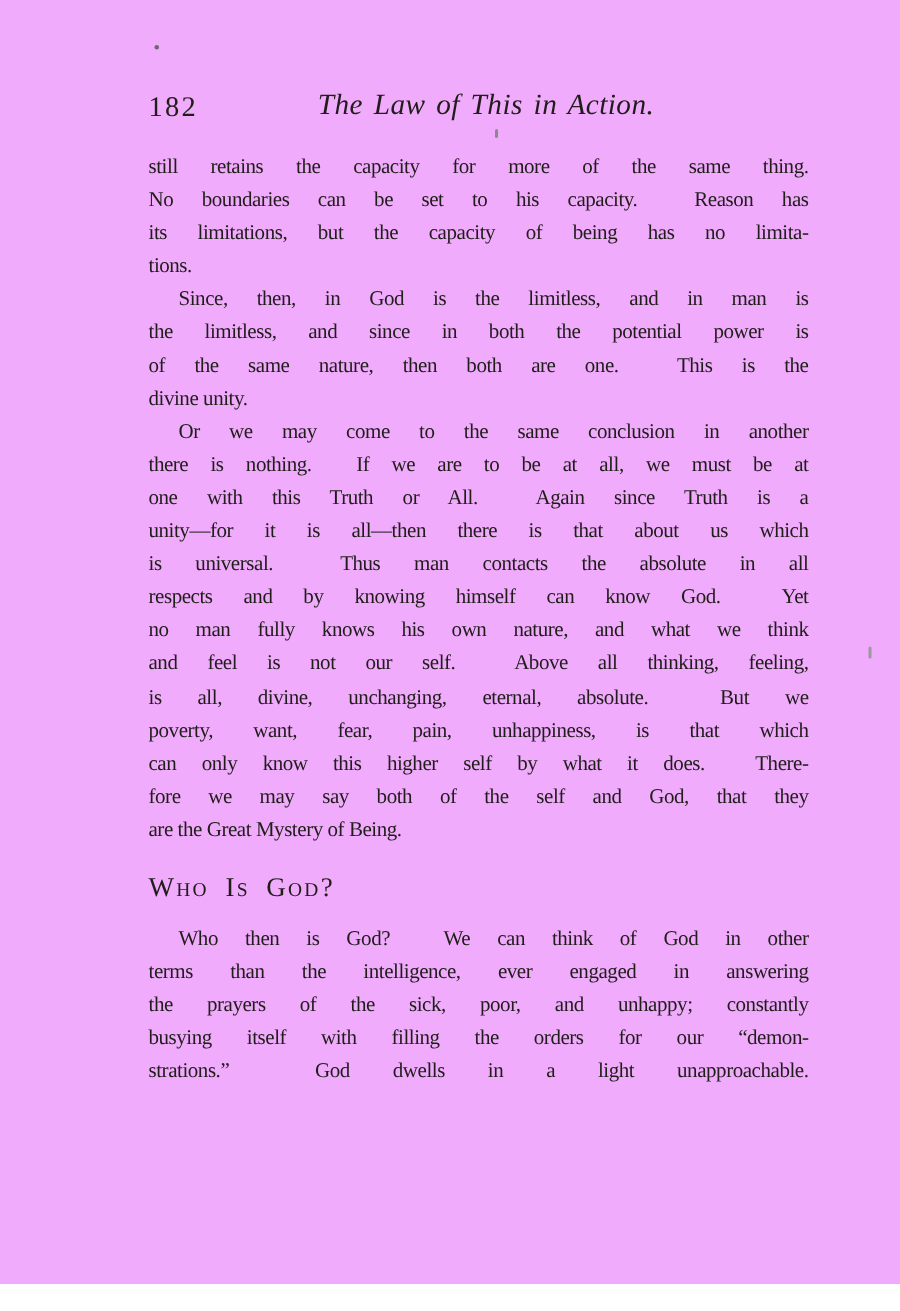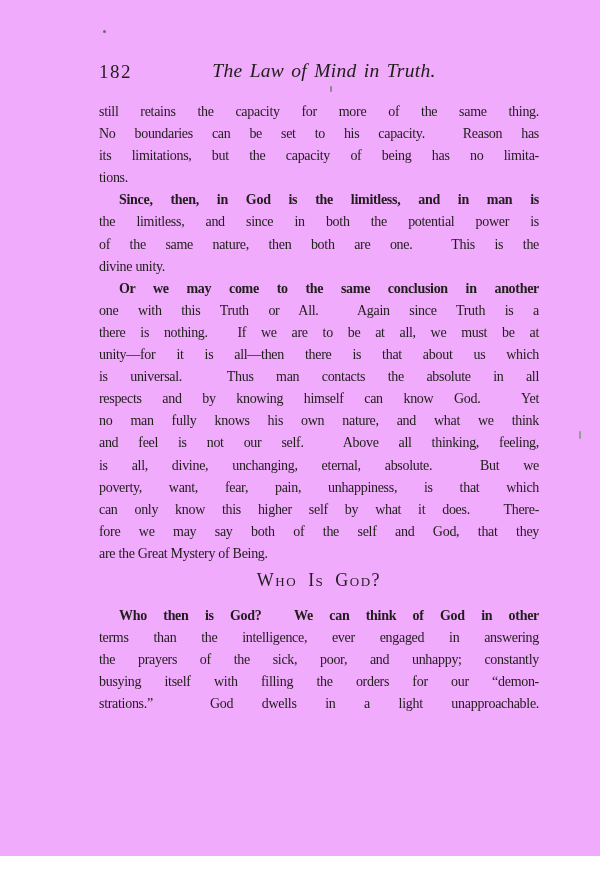--- a/index.html
+++ b/index.html
@@ -27,60 +27,59 @@
     position:absolute;top:101px;left:99px;width:440px;
   }
   .line{
     font-size:14px;line-height:22.1px;letter-spacing:-0.3px;
     text-align:left;
   }
   .line.j{
     text-align:justify;
     text-align-last:justify;
   }
-  .line.ind{ text-indent:20px;font-weight:bold; }
+  .line.ind{ text-indent:20px; }
   .it{ }
   .heading{
     font-size:18px;line-height:22px;
-    text-align:center;
     font-variant:small-caps;
     letter-spacing:1.5px;word-spacing:5px;
-    margin:4px 0 14px 0;
+    margin:15px 0 14px 0;
   }
   .speck{ position:absolute;background:#6b6b6b; }
   .speck-dot{ left:103px;top:30px;width:3px;height:3px;border-radius:50%; }
   .speck-tick{ left:330px;top:86px;width:2px;height:6px;background:#8a8a8a;border-radius:1px; }
   .speck-mark{ left:579px;top:431px;width:2px;height:8px;background:#9a9a9a;border-radius:1px; }
 </style>
 </head>
 <body>
 
 <div class="page">
 
   <span class="speck speck-dot"></span>
   <span class="speck speck-tick"></span>
   <span class="speck speck-mark"></span>
 
   <div class="page-header">
     <span class="page-number">182</span>
-    <span class="running-title">The Law of Mind in Truth.</span>
+    <span class="running-title">The Law of This in Action.</span>
   </div>
 
   <div class="text-block">
       <div class="line j"><span>still retains the capacity for more of the same thing.</span></div>
       <div class="line j"><span>No boundaries can be set to his capacity.&nbsp; Reason has</span></div>
       <div class="line j"><span>its limitations, but the </span><span class="it">capacity of being</span><span> has no limita-</span></div>
       <div class="line"><span>tions.</span></div>
       <div class="line j ind"><span>Since, then, in God is the limitless, and in man is</span></div>
       <div class="line j"><span>the limitless, and since in both the potential power is</span></div>
       <div class="line j"><span>of the same nature, then both are one.&nbsp; This is the</span></div>
       <div class="line"><span>divine unity.</span></div>
       <div class="line j ind"><span>Or we may come to the same conclusion in another</span></div>
+      <div class="line j"><span>there is nothing.&nbsp; If we are to be at all, we must be at</span></div>
       <div class="line j"><span>one with this Truth or All.&nbsp; Again since Truth is a</span></div>
-      <div class="line j"><span>there is nothing.&nbsp; If we are to be at all, we must be at</span></div>
       <div class="line j"><span>unity—for it is all—then there is that about us which</span></div>
       <div class="line j"><span>is universal.&nbsp; Thus man contacts the absolute in all</span></div>
       <div class="line j"><span>respects and by knowing himself can know God.&nbsp; Yet</span></div>
       <div class="line j"><span>no man fully knows his own nature, and what we think</span></div>
       <div class="line j"><span>and feel is not our self.&nbsp; Above all thinking, feeling,</span></div>
       <div class="line j"><span>is all, divine, unchanging, eternal, absolute.&nbsp; But we</span></div>
       <div class="line j"><span>poverty, want, fear, pain, unhappiness, is that which</span></div>
       <div class="line j"><span>can only know this higher self by what it does.&nbsp; There-</span></div>
       <div class="line j"><span>fore we may say both of the self and God, that they</span></div>
       <div class="line"><span>are the Great Mystery of Being.</span></div>

